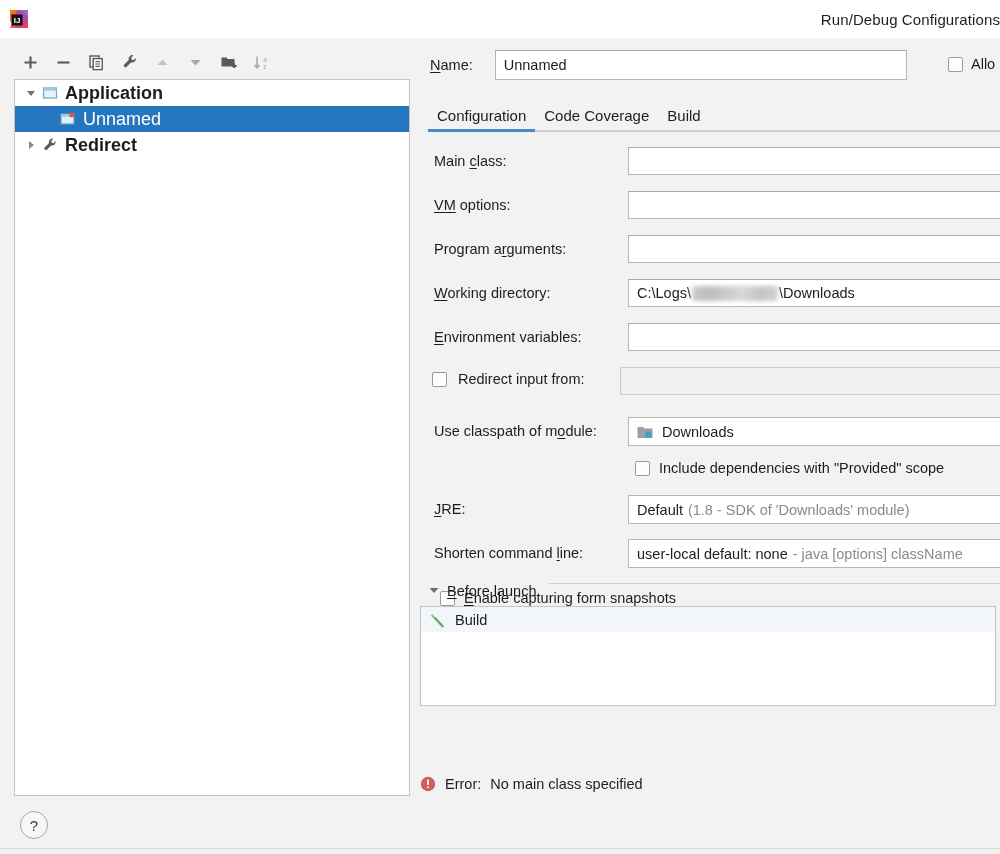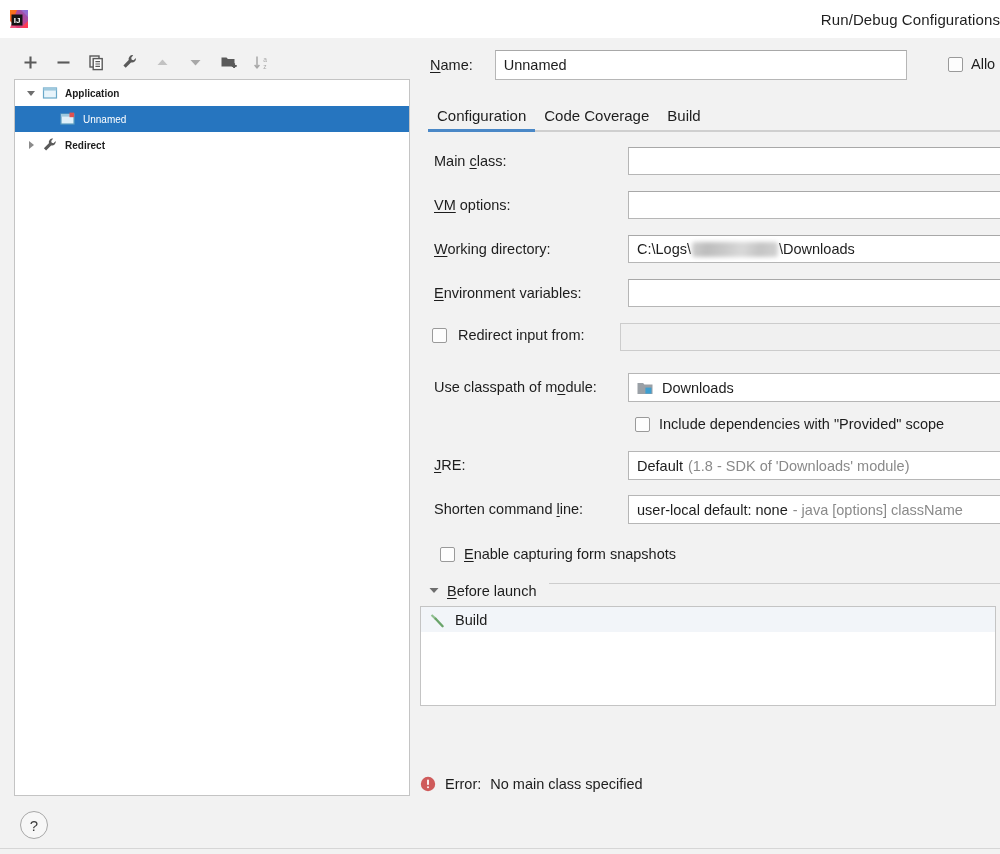--- a/index.html
+++ b/index.html
@@ -49,21 +49,21 @@
     position: absolute; left: 14px; top: 79px;
     width: 396px; height: 717px;
     background: #ffffff;
     border: 1px solid #c4c4c4;
     overflow: hidden;
   }
   .tree-row {
     display: flex; align-items: center;
     height: 26px;
     padding-left: 6px;
-    font-size: 10px;
+    font-size: 18px;
     white-space: nowrap;
   }
   .tree-row.selected { background: #2675bf; color: #ffffff; }
   .tree-row.lvl0 { padding-left: 8px; }
   .tree-row.lvl1 { padding-left: 44px; }
   .tw { width: 16px; height: 16px; flex:0 0 auto; display:flex; align-items:center; justify-content:center; margin-right: 2px;}
   .tree-ico { width: 18px; height: 18px; flex:0 0 auto; margin-right: 6px; position: relative; }
   .tree-label { font-weight: bold; }
   .tree-row.selected .tree-label { font-weight: normal; }
 
@@ -367,20 +367,26 @@
         </div>
       </div>
 
       <div class="frow">
         <div class="flabel"><span class="mn">VM</span> options:</div>
         <div class="fctl">
           <div class="txtfield"></div>
         </div>
       </div>
 
+      <div class="frow">
+        <div class="flabel">Program a<span class="mn">r</span>guments:</div>
+        <div class="fctl">
+          <div class="txtfield"></div>
+        </div>
+      </div>
 
       <div class="frow">
         <div class="flabel"><span class="mn">W</span>orking directory:</div>
         <div class="fctl">
           <div class="txtfield">
             <span>C:\Logs\</span>
               <span class="blur"></span>
               <span>\Downloads</span>
           </div>
         </div>

